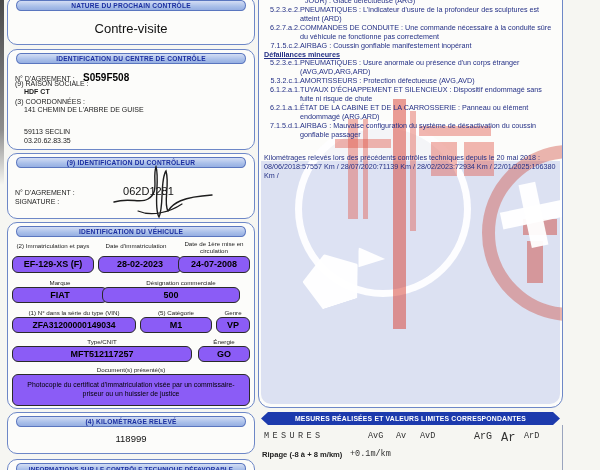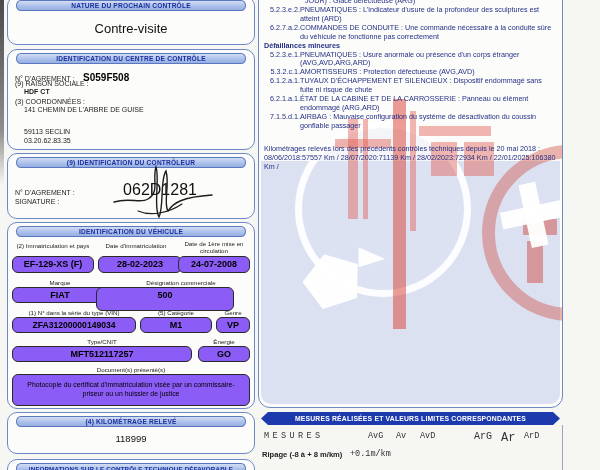--- a/index.html
+++ b/index.html
@@ -58,21 +58,21 @@
   <div class="lbl abs" style="left:7px;top:48px;">(3) COORDONNÉES :</div>
   <div class="lbl abs" style="left:16px;top:56px;">141 CHEMIN DE L'ARBRE DE GUISE</div>
   <div class="lbl abs" style="left:16px;top:78px;">59113 SECLIN</div>
   <div class="lbl abs" style="left:16px;top:87px;">03.20.62.83.35</div>
 </div>
 
 <div class="panel" style="top:153px;height:66px;">
   <div class="sec-head">(9) IDENTIFICATION DU CONTRÔLEUR</div>
   <div class="abs" style="left:7px;top:27px;">
     <span class="lbl">N° D'AGREMENT :</span>
-    <span style="font-size:16px;color:#111;margin-left:4px;padding-left:40px;">062D1281</span>
+    <span style="font-size:11px;color:#111;margin-left:4px;padding-left:40px;">062D1281</span>
   </div>
   <div class="lbl abs" style="left:7px;top:44px;">SIGNATURE :</div>
   <svg class="abs" style="left:100px;top:8px;" width="118" height="58" viewBox="0 0 118 58">
     <path d="M6 40 C22 35 32 42 40 37 C52 30 44 16 48 5 C52 17 45 45 51 55 C56 45 52 17 58 9 C62 23 55 41 60 49 C65 41 74 35 104 33" fill="none" stroke="#1d1d1d" stroke-width="1.4" stroke-linecap="round"></path>
     <path d="M30 49 C44 55 62 50 74 42" fill="none" stroke="#1d1d1d" stroke-width="1.2" stroke-linecap="round"></path>
   </svg>
 </div>
 
 <div class="panel" style="top:222px;height:187px;">
   <div class="sec-head">IDENTIFICATION DU VÉHICULE</div>
@@ -80,21 +80,21 @@
   <div class="fld-lbl" style="left:4px;top:19px;width:82px;">(2) Immatriculation et pays</div>
   <div class="fld-lbl" style="left:90px;top:19px;width:76px;">Date d'immatriculation</div>
   <div class="fld-lbl" style="left:170px;top:17px;width:72px;">Date de 1ère mise en circulation</div>
   <div class="fld-box" style="left:4px;top:33px;width:82px;height:17px;line-height:15px;">EF-129-XS (F)</div>
   <div class="fld-box" style="left:90px;top:33px;width:84px;height:17px;line-height:15px;">28-02-2023</div>
   <div class="fld-box" style="left:170px;top:33px;width:72px;height:17px;line-height:15px;">24-07-2008</div>
 
   <div class="fld-lbl" style="left:4px;top:56px;width:96px;">Marque</div>
   <div class="fld-lbl" style="left:104px;top:56px;width:138px;">Désignation commerciale</div>
   <div class="fld-box" style="left:4px;top:64px;width:96px;height:16px;line-height:14px;">FIAT</div>
-  <div class="fld-box" style="left:88px;top:64px;width:138px;height:24px;line-height:14px;">500</div>
+  <div class="fld-box" style="left:94px;top:64px;width:138px;height:16px;line-height:14px;">500</div>
 
   <div class="fld-lbl" style="left:4px;top:86px;width:124px;">(1) N° dans la série du type (VIN)</div>
   <div class="fld-lbl" style="left:132px;top:86px;width:72px;">(5) Catégorie internationale</div>
   <div class="fld-lbl" style="left:208px;top:86px;width:34px;">Genre</div>
   <div class="fld-box" style="left:4px;top:94px;width:124px;height:16px;line-height:14px;font-size:8.6px;">ZFA31200000149034</div>
   <div class="fld-box" style="left:132px;top:94px;width:72px;height:16px;line-height:14px;">M1</div>
   <div class="fld-box" style="left:208px;top:94px;width:34px;height:16px;line-height:14px;">VP</div>
 
   <div class="fld-lbl" style="left:4px;top:115px;width:180px;">Type/CNIT</div>
   <div class="fld-lbl" style="left:190px;top:115px;width:52px;">Énergie</div>
@@ -140,22 +140,26 @@
     <div style="margin-left:41px;">JOUR) : Glace défectueuse (ARG)</div>
 
     <div class="defect-row">
       <span class="defect-code">5.2.3.e.2.</span>
       <span class="defect-txt">PNEUMATIQUES : L'indicateur d'usure de la profondeur des sculptures est atteint (ARD)</span>
     </div>
     <div class="defect-row">
       <span class="defect-code">6.2.7.a.2.</span>
       <span class="defect-txt">COMMANDES DE CONDUITE : Une commande nécessaire à la conduite sûre du véhicule ne fonctionne pas correctement</span>
     </div>
+    <div class="defect-row">
+      <span class="defect-code">7.1.5.c.2.</span>
+      <span class="defect-txt">AIRBAG : Coussin gonflable manifestement inopérant</span>
+    </div>
 
-    <div style="font-weight:bold;">Défaillances mineures</div>
+    <div style="font-weight:bold;text-decoration:underline;">Défaillances mineures</div>
 
     <div class="defect-row">
       <span class="defect-code">5.2.3.e.1.</span>
       <span class="defect-txt">PNEUMATIQUES : Usure anormale ou présence d'un corps étranger (AVG,AVD,ARG,ARD)</span>
     </div>
     <div class="defect-row">
       <span class="defect-code">5.3.2.c.1.</span>
       <span class="defect-txt">AMORTISSEURS : Protection défectueuse (AVG,AVD)</span>
     </div>
     <div class="defect-row">

